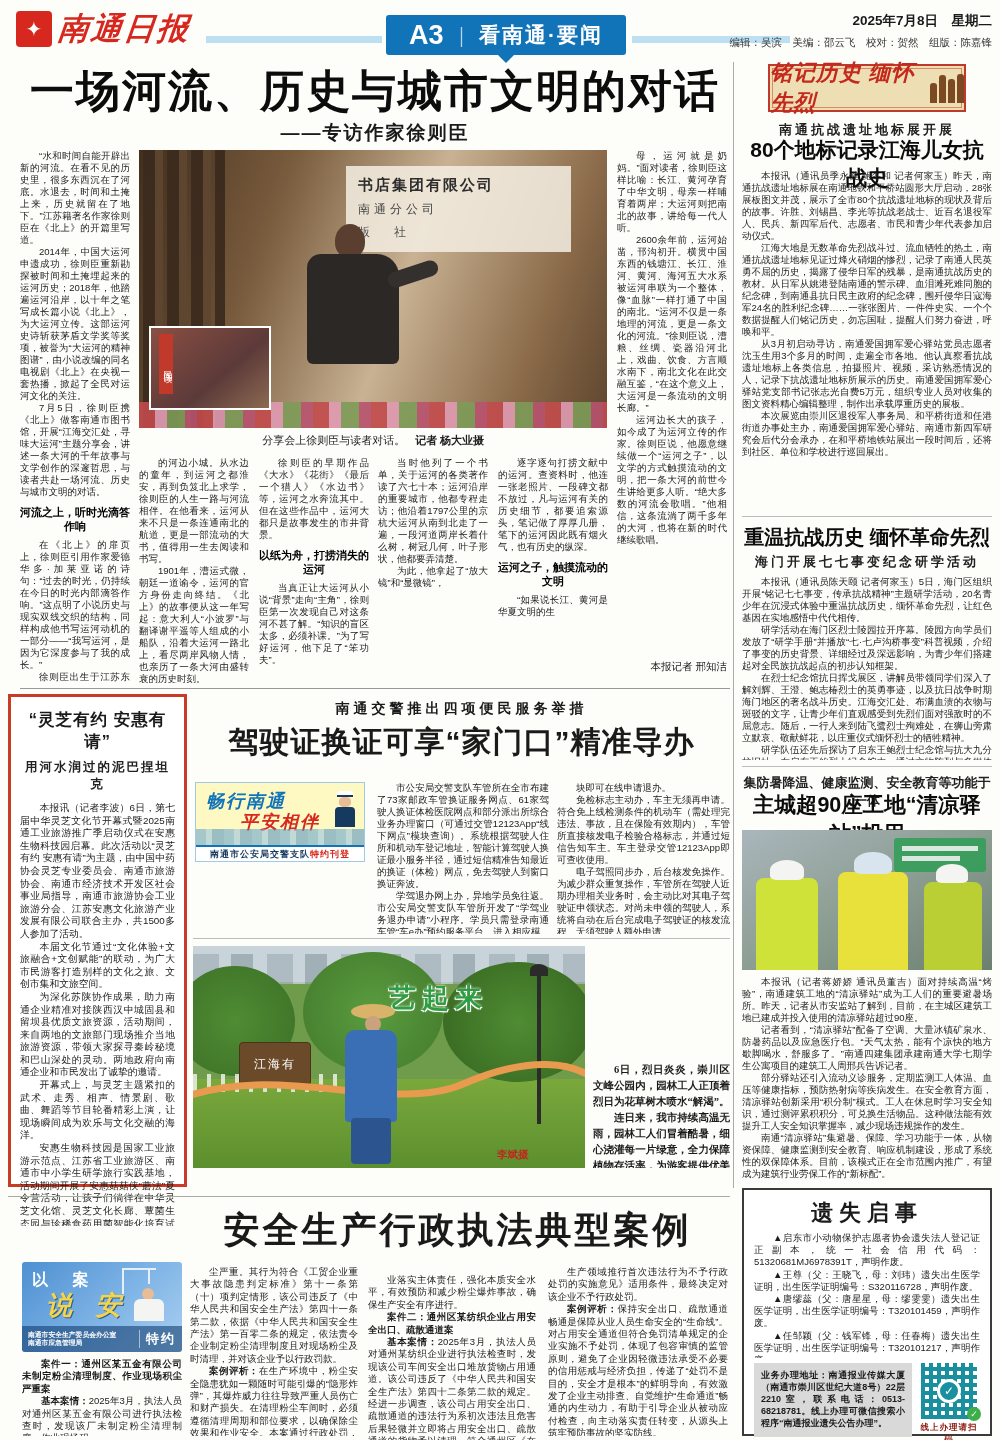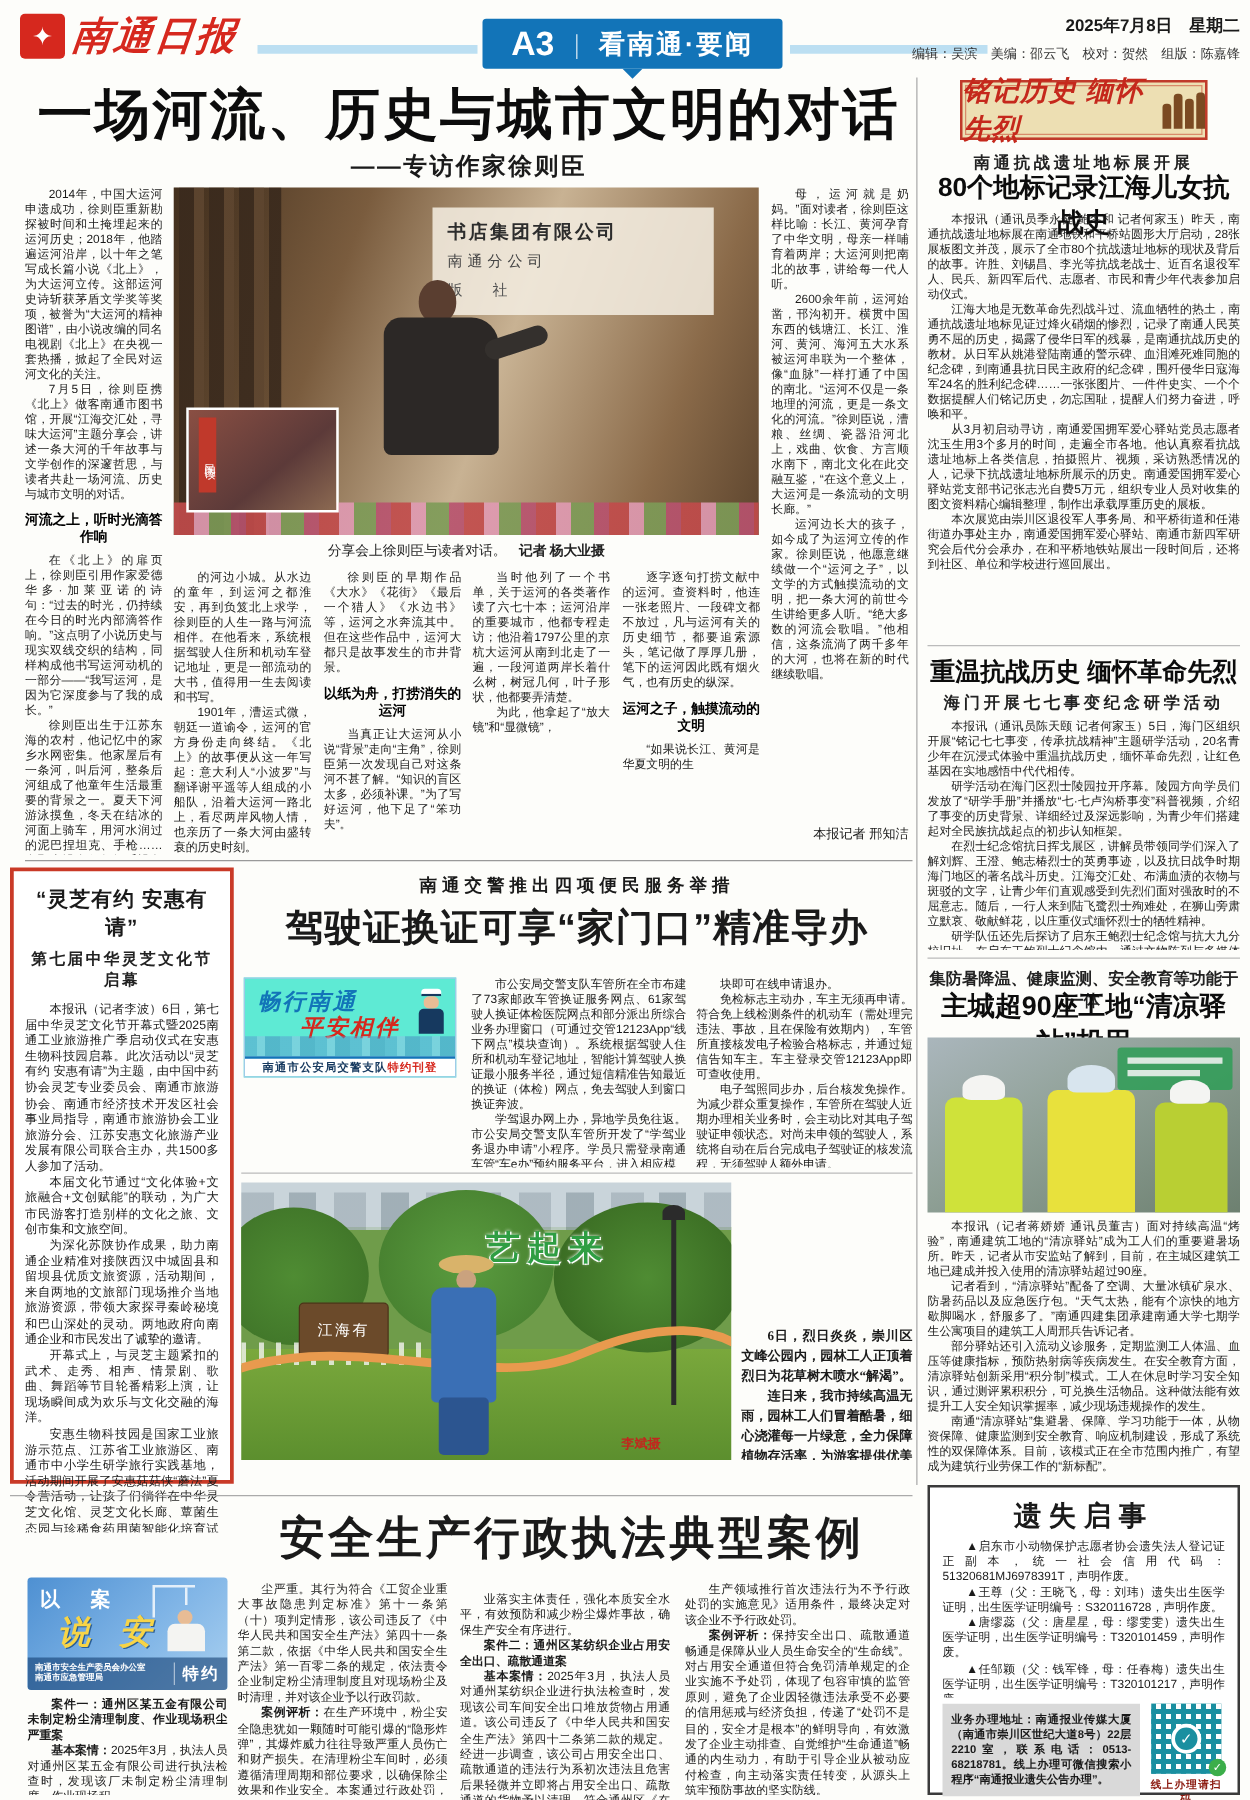--- a/index.html
+++ b/index.html
@@ -93,21 +93,21 @@
   .lz-box { border:3px solid #c93a27; background:#fff; padding:12px 9px 8px; }
   .lz-title { text-align:center; font-size:16.5px; font-weight:bold; letter-spacing:1px; }
   .lz-kicker { text-align:center; font-size:12.5px; font-family:"Liberation Serif", serif; font-weight:bold;
         letter-spacing:2px; margin-top:6px; color:#222; }
   .lz-body { margin-top:9px; height:424px; overflow:hidden; }
   .lz-body p.para { font-size:9.8px; line-height:12.6px; }
 
   
   .tr-kicker { text-align:center; font-size:14px; font-family:"Liberation Serif", serif; letter-spacing:4px; font-weight:bold; }
   .tr-headline { text-align:center; font-size:30px; font-weight:bold; letter-spacing:1px; }
-  .promo-box { background:#5eead4; border:1px solid #9ecbe8; overflow:hidden; }
+  .promo-box { background:#fef9c3; border:1px solid #9ecbe8; overflow:hidden; }
   .promo-l1 { position:absolute; left:10px; top:6px; color:#1274b8; font-weight:900; font-style:italic; font-size:18px; letter-spacing:2px; }
   .promo-l2 { position:absolute; left:44px; top:27px; color:#d6281e; font-weight:900; font-style:italic; font-size:18px; letter-spacing:2px; }
   .promo-skyline { position:absolute; left:0; bottom:16px; width:100%; height:16px; opacity:.55;
         background:repeating-linear-gradient(90deg,#5c9fd0 0 10px,#8fc0e4 10px 16px,#4b8ec2 16px 28px); }
   .promo-officer { position:absolute; right:8px; top:8px; width:22px; height:40px; }
   .promo-officer .cap { width:16px; height:6px; background:#fff; border-radius:3px 3px 0 0; margin:0 auto; border-bottom:2px solid #16395f; }
   .promo-officer .face { width:12px; height:10px; background:#e8bc95; border-radius:40%; margin:0 auto; }
   .promo-officer .suit { width:20px; height:20px; background:#16395f; border-radius:4px 4px 0 0; margin:0 auto; }
   .promo-footer { position:absolute; left:0; bottom:0; width:100%; height:16px; background:#fff; border-top:2px solid #1274b8;
         font-size:9px; font-weight:bold; color:#16395f; text-align:center; line-height:14px; letter-spacing:1px; }
@@ -168,20 +168,21 @@
     <span class="banner-pointer"></span>
   </div>
   <div class="abs hbar" style="left:632px; top:36px; width:158px;"></div>
   <div class="abs date-line" style="left:700px; top:12px; width:292px;">2025年7月8日　星期二</div>
   <div class="abs staff-line" style="left:640px; top:36px; width:352px;">编辑：吴滨　美编：邵云飞　校对：贺然　组版：陈嘉锋</div>
 
   <div class="abs main-headline" style="left:20px; top:62px; width:710px;">一场河流、历史与城市文明的对话</div>
   <div class="abs main-subhead" style="left:20px; top:120px; width:710px;">——专访作家徐则臣</div>
 
   <div class="abs ncol" style="left:20px; top:150px; width:110px; height:534px;">
+      <p class="para">“水和时间自能开辟出新的河流。在看不见的历史里，很多东西沉在了河底。水退去，时间和土掩上来，历史就留在了地下。”江苏籍著名作家徐则臣在《北上》的开篇里写道。</p>
       <p class="para">2014年，中国大运河申遗成功，徐则臣重新勘探被时间和土掩埋起来的运河历史；2018年，他踏遍运河沿岸，以十年之笔写成长篇小说《北上》，为大运河立传。这部运河史诗斩获茅盾文学奖等奖项，被誉为“大运河的精神图谱”，由小说改编的同名电视剧《北上》在央视一套热播，掀起了全民对运河文化的关注。</p>
       <p class="para">7月5日，徐则臣携《北上》做客南通市图书馆，开展“江海交汇处，寻味大运河”主题分享会，讲述一条大河的千年故事与文学创作的深邃哲思，与读者共赴一场河流、历史与城市文明的对话。</p>
       <div class="inhead">河流之上，听时光滴答作响</div>
       <p class="para">在《北上》的扉页上，徐则臣引用作家爱德华多·加莱亚诺的诗句：“过去的时光，仍持续在今日的时光内部滴答作响。”这点明了小说历史与现实双线交织的结构，同样构成他书写运河动机的一部分——“我写运河，是因为它深度参与了我的成长。”</p>
       <p class="para">徐则臣出生于江苏东海的农村，他记忆中的家乡水网密集。他家屋后有一条河，叫后河，整条后河组成了他童年生活最重要的背景之一。夏天下河游泳摸鱼，冬天在结冰的河面上骑车，用河水润过的泥巴捏坦克、手枪……在那个没有任何娱乐设备的童年时代，徐则臣的一年四季几乎都与河流为伴。这种亲密让他的文字自带水汽，他笔下运河的每一朵浪花，都荡漾着儿时的倒影。“对一个走出村子都很困难的少年来说，是河流带着我去到了远方。”河流带来的想象力，成为他最初的写作源头，河流也由此成了他不可磨灭的文学情结。</p>
     </div>
 
   <div class="abs stage-photo" style="left:139px; top:150px; width:468px; height:278px;">
     <div class="bookshelf"></div>
     <div class="stage-banner">
@@ -195,21 +196,21 @@
     <div class="flower-strip"></div>
     <div class="inset-photo">
       <div class="inset-strip">民阅读</div>
     </div>
   </div>
   <div class="abs m-caption" style="left:139px; top:433px; width:468px;">
     <span>分享会上徐则臣与读者对话。</span><b>记者 杨大业摄</b>
   </div>
 
   <div class="abs ncol" style="left:139px; top:457px; width:110px; height:226px;">
-      <p class="para">的河边小城。从水边的童年，到运河之都淮安，再到负笈北上求学，徐则臣的人生一路与河流相伴。在他看来，系统根据驾驶人住所和机动车登记地址，更是一部流动的大书，值得用一生去阅读和书写。</p>
+      <p class="para">的河边小城。从水边的童年，到运河之都淮安，再到负笈北上求学，徐则臣的人生一路与河流相伴。在他看来，运河从来不只是一条连通南北的航道，更是一部流动的大书，值得用一生去阅读和书写。</p>
       <p class="para">1901年，漕运式微，朝廷一道谕令，运河的官方身份走向终结。《北上》的故事便从这一年写起：意大利人“小波罗”与翻译谢平遥等人组成的小船队，沿着大运河一路北上，看尽两岸风物人情，也亲历了一条大河由盛转衰的历史时刻。</p>
     </div>
   <div class="abs ncol" style="left:259px; top:457px; width:110px; height:226px;">
       <p class="para">徐则臣的早期作品《大水》《花街》《最后一个猎人》《水边书》等，运河之水奔流其中。但在这些作品中，运河大都只是故事发生的市井背景。</p>
       <div class="inhead">以纸为舟，打捞消失的运河</div>
       <p class="para">当真正让大运河从小说“背景”走向“主角”，徐则臣第一次发现自己对这条河不甚了解。“知识的盲区太多，必须补课。”为了写好运河，他下足了“笨功夫”。</p>
     </div>
   <div class="abs ncol" style="left:378px; top:457px; width:110px; height:226px;">
       <p class="para">当时他列了一个书单，关于运河的各类著作读了六七十本；运河沿岸的重要城市，他都专程走访；他沿着1797公里的京杭大运河从南到北走了一遍，一段河道两岸长着什么树，树冠几何，叶子形状，他都要弄清楚。</p>
       <p class="para">为此，他拿起了“放大镜”和“显微镜”，</p>
@@ -294,21 +295,21 @@
           <div class="qr-center">✓</div>
           <div class="qr-dot">✓</div>
         </div>
         <div class="qr-caption">线上办理请扫码</div>
       </div>
     </div>
   </div>
 
   <div class="abs lz-box" style="left:8px; top:694px; width:179px; height:493px;">
     <div class="lz-title">“灵芝有约  安惠有请”</div>
-    <div class="lz-kicker">第七届中华灵芝文化节启幕</div>
+    <div class="lz-kicker">用河水润过的泥巴捏坦克</div>
     <div class="lz-body ncol">
         <p class="para">本报讯（记者李波）6日，第七届中华灵芝文化节开幕式暨2025南通工业旅游推广季启动仪式在安惠生物科技园启幕。此次活动以“灵芝有约 安惠有请”为主题，由中国中药协会灵芝专业委员会、南通市旅游协会、南通市经济技术开发区社会事业局指导，南通市旅游协会工业旅游分会、江苏安惠文化旅游产业发展有限公司联合主办，共1500多人参加了活动。</p>
         <p class="para">本届文化节通过“文化体验+文旅融合+文创赋能”的联动，为广大市民游客打造别样的文化之旅、文创市集和文旅空间。</p>
         <p class="para">为深化苏陕协作成果，助力南通企业精准对接陕西汉中城固县和留坝县优质文旅资源，活动期间，来自两地的文旅部门现场推介当地旅游资源，带领大家探寻秦岭秘境和巴山深处的灵动。两地政府向南通企业和市民发出了诚挚的邀请。</p>
         <p class="para">开幕式上，与灵芝主题紧扣的武术、走秀、相声、情景剧、歌曲、舞蹈等节目轮番精彩上演，让现场瞬间成为欢乐与文化交融的海洋。</p>
         <p class="para">安惠生物科技园是国家工业旅游示范点、江苏省工业旅游区、南通市中小学生研学旅行实践基地，活动期间开展了安惠菇菇侠“蘑法”夏令营活动，让孩子们徜徉在中华灵芝文化馆、灵芝文化长廊、蕈菌生态园与珍稀食药用菌智能化培育试验中心，邂逅医药圣贤、聆听千年故事、见证菌菇生长奇景。</p>
       </div>
   </div>
 
   <div class="abs tr-kicker" style="left:193px; top:700px; width:537px;">南通交警推出四项便民服务举措</div>

